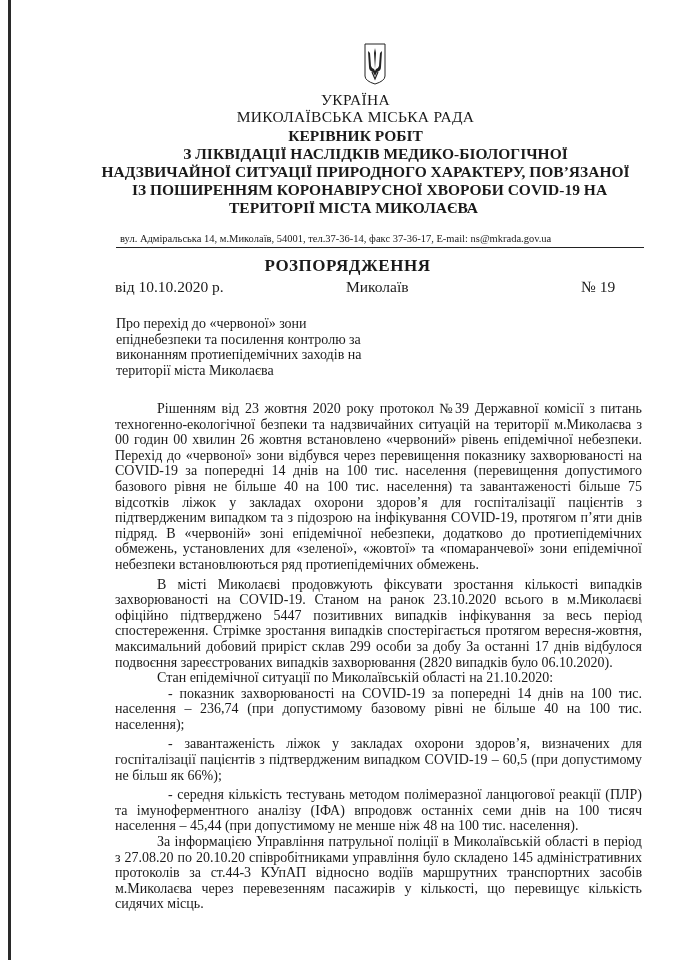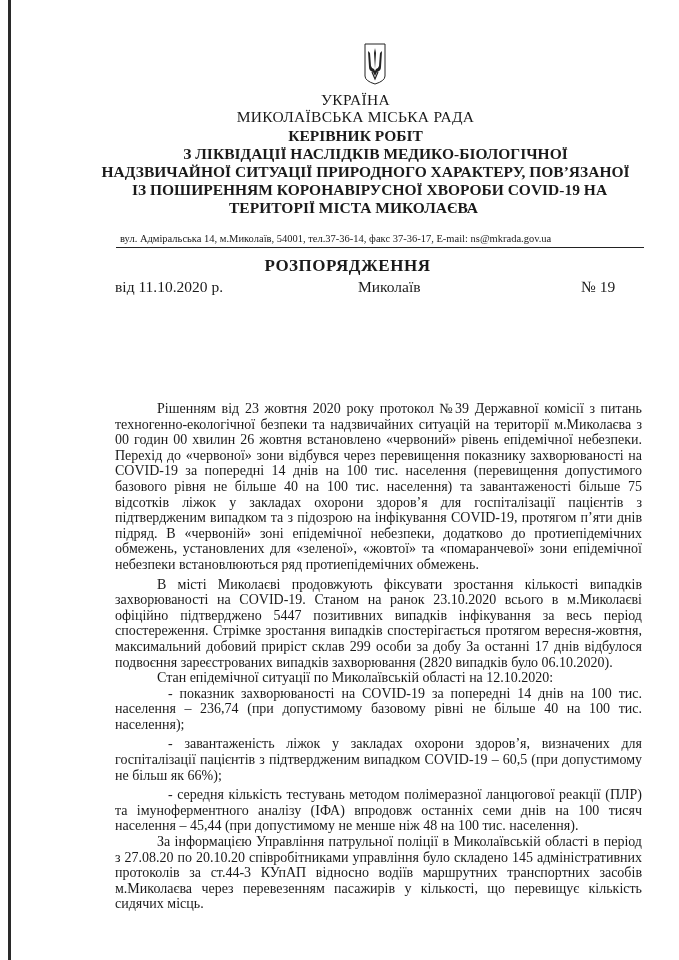--- a/index.html
+++ b/index.html
@@ -26,21 +26,21 @@
 
     .address {
       position: absolute; left: 112px; top: 232px; width: 520px;
       text-align: left; font-size: 10.5px; line-height: 13px;
     }
     .rule { position: absolute; left: 108px; top: 247px; width: 528px; height: 1px; background: #222; }
 
     .order-title { position: absolute; left: 0; width: 679px; text-align: center; top: 256px; font-weight: bold; font-size: 17px; letter-spacing: 0.5px; }
     .meta { position: absolute; top: 278px; font-size: 15.5px; }
     .meta-date { left: 107px; }
-    .meta-city { left: 350px; }
+    .meta-city { left: 338px; }
     .meta-num { left: 573px; }
 
     .subject {
       position: absolute; left: 108px; top: 316px; width: 270px;
       font-size: 14px; line-height: 15.5px;
     }
 
     .body {
       position: absolute; left: 107px; top: 401px; width: 527px;
       font-size: 14px; line-height: 15.6px; text-align: justify;
@@ -68,27 +68,28 @@
   <div class="hdr t-bold h1">КЕРІВНИК РОБІТ</div>
   <div class="hdr t-bold h2">З ЛІКВІДАЦІЇ  НАСЛІДКІВ МЕДИКО-БІОЛОГІЧНОЇ</div>
   <div class="hdr t-bold h3">НАДЗВИЧАЙНОЇ СИТУАЦІЇ ПРИРОДНОГО ХАРАКТЕРУ, ПОВ’ЯЗАНОЇ</div>
   <div class="hdr t-bold h4">ІЗ ПОШИРЕННЯМ КОРОНАВІРУСНОЇ ХВОРОБИ COVID-19 НА</div>
   <div class="hdr t-bold h5">ТЕРИТОРІЇ МІСТА МИКОЛАЄВА</div>
 
   <div class="address">вул. Адміральська 14, м.Миколаїв, 54001, тел.37-36-14, факс 37-36-17, E-mail: ns@mkrada.gov.ua</div>
   <div class="rule"></div>
 
   <div class="order-title">РОЗПОРЯДЖЕННЯ</div>
-  <div class="meta meta-date">від 11.10.2020 р.</div>
+  <div class="meta meta-date">від 10.10.2020 р.</div>
   <div class="meta meta-city">Миколаїв</div>
   <div class="meta meta-num">№ 19</div>
 
+  <div class="subject">Про перехід до «червоної» зони епіднебезпеки та посилення контролю за виконанням протиепідемічних заходів на території міста Миколаєва</div>
 
   <div class="body">
     <p>Рішенням від 23 жовтня 2020 року протокол №39 Державної комісії з питань техногенно-екологічної безпеки та надзвичайних ситуацій на території м.Миколаєва з 00 годин 00 хвилин 26 жовтня встановлено «червоний» рівень епідемічної небезпеки. Перехід до «червоної» зони відбувся через перевищення показнику захворюваності на COVID-19 за попередні 14 днів на 100 тис. населення (перевищення допустимого базового рівня не більше 40 на 100 тис. населення) та завантаженості більше 75 відсотків ліжок у закладах охорони здоров’я для госпіталізації пацієнтів з підтвердженим випадком та з підозрою на інфікування COVID-19, протягом п’яти днів підряд. В «червоній» зоні епідемічної небезпеки, додатково до протиепідемічних обмежень, установлених для «зеленої», «жовтої» та «помаранчевої» зони епідемічної небезпеки встановлюються ряд протиепідемічних обмежень.</p>
     <p class="gap">В місті Миколаєві продовжують фіксувати зростання кількості випадків захворюваності на COVID-19. Станом на ранок 23.10.2020 всього в м.Миколаєві офіційно підтверджено 5447 позитивних випадків інфікування за весь період спостереження. Стрімке зростання випадків спостерігається протягом вересня-жовтня, максимальний добовий приріст склав 299 особи за добу За останні 17 днів відбулося подвоєння зареєстрованих випадків захворювання (2820 випадків було 06.10.2020).</p>
-    <p>Стан епідемічної ситуації по Миколаївській області на 12.10.2020:</p>
+    <p>Стан епідемічної ситуації по Миколаївській області на 21.10.2020:</p>
     <p class="li">- показник захворюваності на COVID-19 за попередні 14 днів на 100 тис. населення – 236,74 (при допустимому базовому рівні не більше 40 на 100 тис. населення);</p>
     <p class="li gap">- завантаженість ліжок у закладах охорони здоров’я, визначених для госпіталізації пацієнтів з підтвердженим випадком COVID-19 – 60,5 (при допустимому не більш як 66%);</p>
     <p class="li gap">- середня кількість тестувань методом полімеразної ланцюгової реакції (ПЛР) та імуноферментного аналізу (ІФА) впродовж  останніх семи днів на 100 тисяч населення – 45,44 (при допустимому не менше ніж  48 на 100 тис. населення).</p>
     <p>За інформацією Управління патрульної поліції в Миколаївській області в період з 27.08.20 по 20.10.20 співробітниками управління було складено 145 адміністративних протоколів за ст.44-3 КУпАП відносно водіїв маршрутних транспортних засобів м.Миколаєва через перевезенням пасажирів у кількості, що перевищує кількість сидячих місць.</p>
   </div>
 </div>
 
 </body></html>

